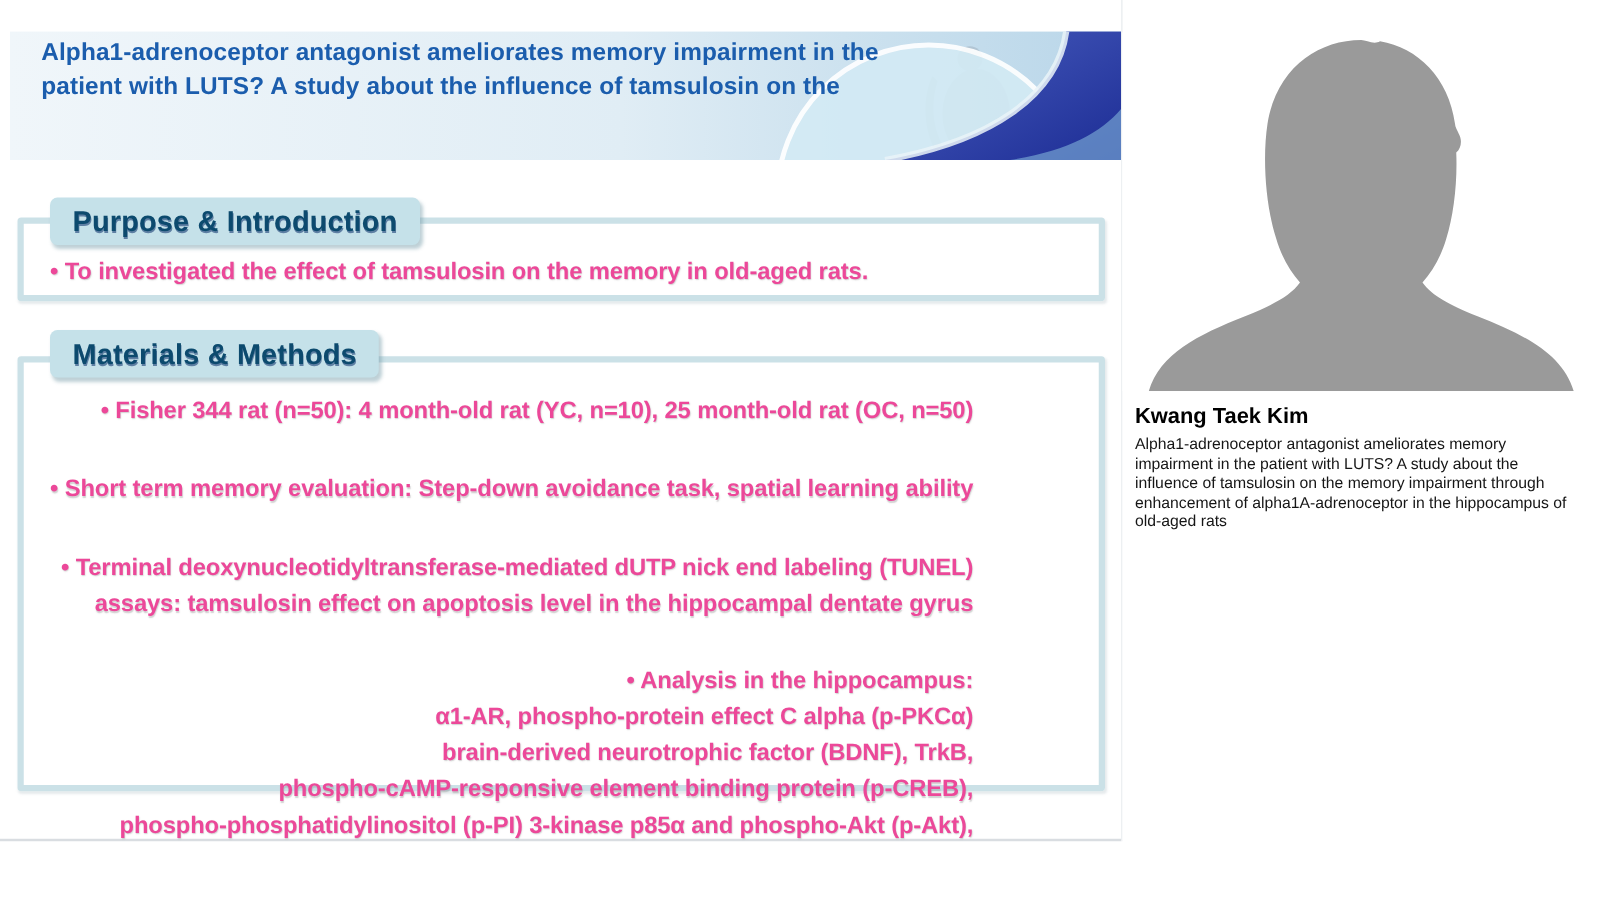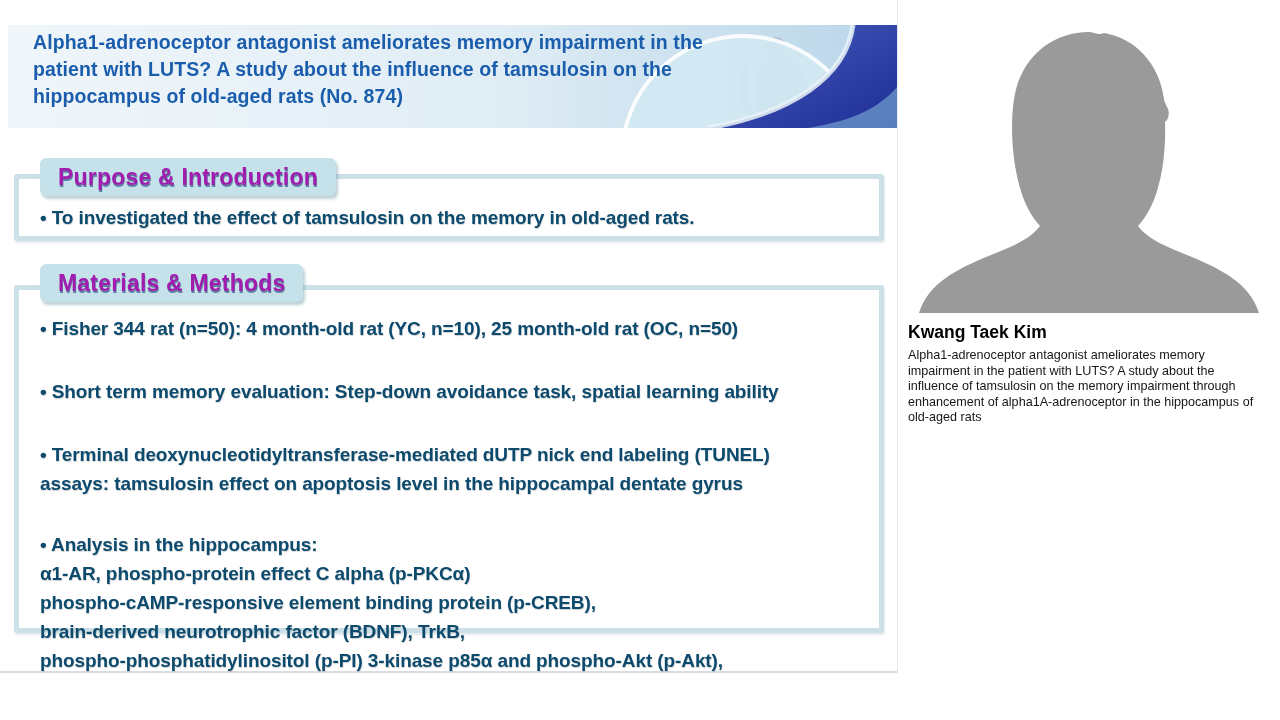--- a/index.html
+++ b/index.html
@@ -36,30 +36,31 @@
     position:absolute; z-index:3;
     background:#c5e1e9; border-radius:6px;
     box-shadow:2px 3px 3px rgba(110,150,165,0.45);
     display:flex; align-items:center; padding:0 18px;
     height:38px;
   }
   .badge-purpose   { left:40px; top:158px; }
   .badge-materials { left:40px; top:264px; }
   .section-badge .badge-label {
     font-size:23px; font-weight:800; letter-spacing:0.2px;
-    color:#a21caf;
+    color:#0c4a6e;
     text-shadow:0.5px 1.5px 0 rgba(9,48,106,0.55);
     white-space:nowrap;
   }
 
   .body-line {
     position:relative; z-index:2;
-    font-weight:700; font-size:19px; color:#0c4a6e;
+    font-weight:700; font-size:19px; color:#ec4899;
     letter-spacing:-0.1px; white-space:nowrap;
     text-shadow:0.5px 1px 1px rgba(120,120,120,0.35);
+    text-align:right;
   }
   .purpose-content { position:absolute; left:40px; top:206px; z-index:2; }
   .purpose-content .body-line { line-height:24px; }
 
   .materials-content { position:absolute; left:40px; top:314px; z-index:2; }
   .materials-content .body-line { line-height:29px; }
   .mt-a { margin-top:34px; }
   .mt-b { margin-top:32px; }
 
   .slide-bottom-line {
@@ -121,21 +122,20 @@
 
         <path d="M 845,0 C 838,52 784,88 700,103 L 889,103 L 889,0 Z" fill="url(#gDark)"></path>
 
         <path d="M 845,0 C 838,52 784,88 700,103" fill="none" stroke="#eaf3f8" stroke-width="5" opacity="0.85"></path>
 
         <path d="M 889,62 L 889,103 L 800,103 C 845,96 872,82 889,62 Z" fill="#6f9bcd" opacity="0.75"></path>
       </svg>
       <div class="title-text">
         <div>Alpha1-adrenoceptor antagonist ameliorates memory impairment in the</div>
         <div>patient with LUTS? A study about the influence of tamsulosin on the</div>
-        <div>hippocampus of old-aged rats (No. 874)</div>
       </div>
     </div>
 
     <div class="section-frame frame-purpose"></div>
     <div class="section-badge badge-purpose">
       <span class="badge-label">Purpose &amp; Introduction</span>
     </div>
     <div class="purpose-content">
       <div class="body-line">• To investigated the effect of tamsulosin on the memory in old-aged rats.</div>
     </div>
@@ -144,22 +144,22 @@
     <div class="section-badge badge-materials">
       <span class="badge-label">Materials &amp; Methods</span>
     </div>
     <div class="materials-content">
       <div class="body-line">• Fisher 344 rat (n=50): 4 month-old rat (YC, n=10), 25 month-old rat (OC, n=50)</div>
       <div class="body-line mt-a">• Short term memory evaluation: Step-down avoidance task,  spatial learning ability</div>
       <div class="body-line mt-a">• Terminal deoxynucleotidyltransferase-mediated dUTP nick end labeling (TUNEL)</div>
       <div class="body-line">assays:  tamsulosin effect on apoptosis level in the hippocampal dentate gyrus</div>
       <div class="body-line mt-b">• Analysis in the hippocampus:</div>
       <div class="body-line">α1-AR, phospho-protein effect C alpha (p-PKCα)</div>
+      <div class="body-line">brain-derived neurotrophic factor (BDNF),  TrkB,</div>
       <div class="body-line">phospho-cAMP-responsive element binding protein (p-CREB),</div>
-      <div class="body-line">brain-derived neurotrophic factor (BDNF),  TrkB,</div>
       <div class="body-line">phospho-phosphatidylinositol (p-PI) 3-kinase p85α and phospho-Akt (p-Akt),</div>
     </div>
 
     <div class="slide-bottom-line"></div>
   </div>
 
   <div class="panel-divider"></div>
   <div class="bottom-line-right"></div>
 
   <div class="speaker-panel">

